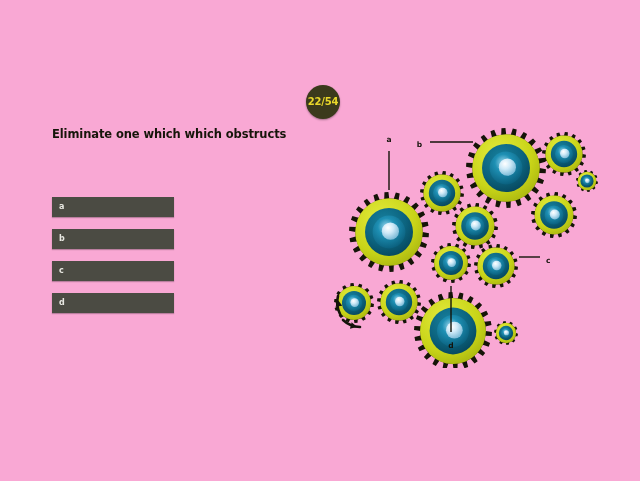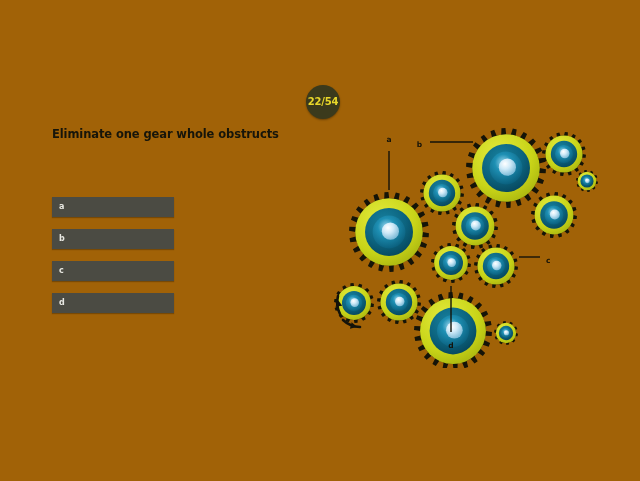--- a/index.html
+++ b/index.html
@@ -11,21 +11,21 @@
     width: 640px;
     height: 481px;
     overflow: hidden;
     font-family: "Liberation Sans", sans-serif;
   }
 
   #screen {
     position: relative;
     width: 640px;
     height: 481px;
-    background: #a16207;
+    background: #f9a8d4;
     overflow: hidden;
   }
 
   
   #progress-badge {
     position: absolute;
     left: 306px;
     top: 85px;
     width: 34px;
     height: 34px;
@@ -112,21 +112,21 @@
 </head>
 <body>
 
 <div id="screen">
 
   <div id="progress-badge">
     <span class="counter">22/54</span>
   </div>
 
   <div id="question">
-    <span class="line">Eliminate one gear whole obstructs</span>
+    <span class="line">Eliminate one which which obstructs</span>
   </div>
 
   <div id="options">
     <div class="option">
       <span class="opt-label">a</span>
     </div>
     <div class="option">
       <span class="opt-label">b</span>
     </div>
     <div class="option">

